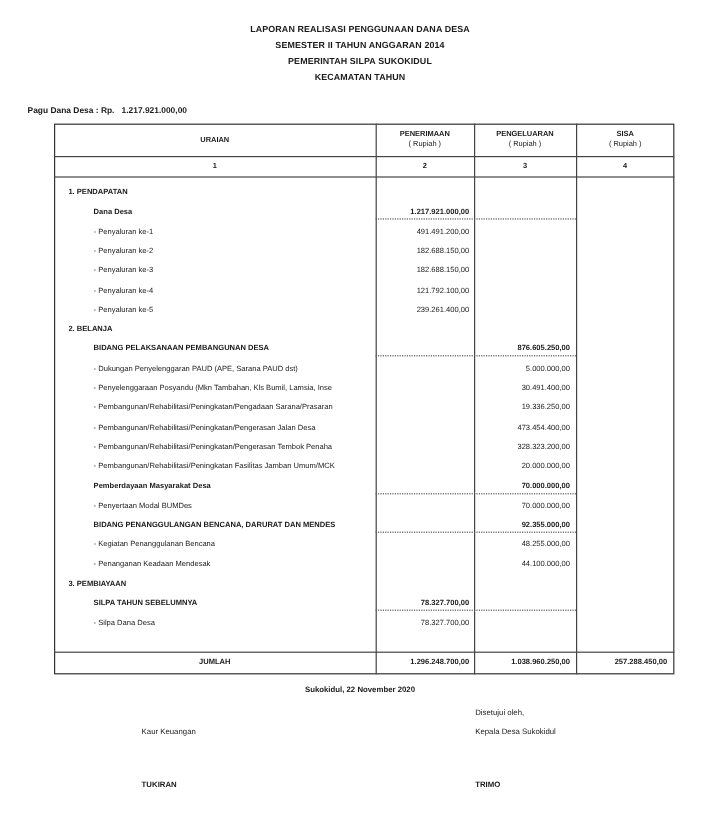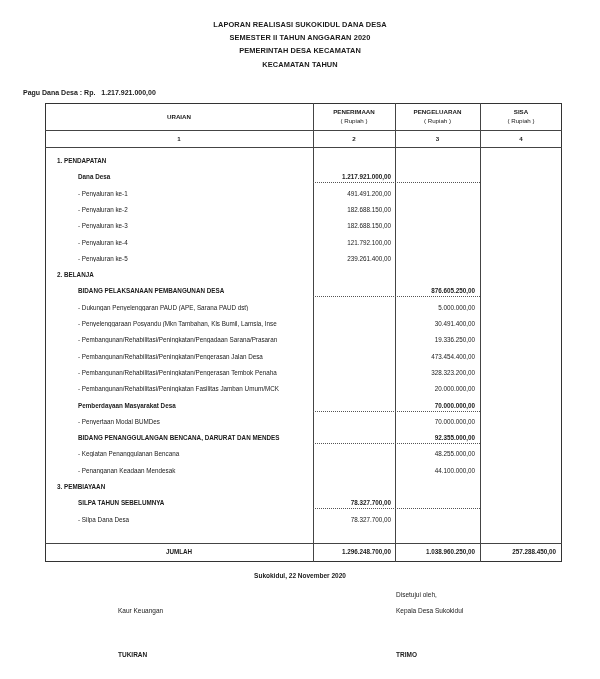--- a/index.html
+++ b/index.html
@@ -31,23 +31,23 @@
   .row-text { position: absolute; font-size: 6.3px; white-space: nowrap; overflow: hidden; }
   .b { font-weight: bold; }
   .val { position: absolute; text-align: right; font-size: 6.3px; white-space: nowrap; }
   .val.b { font-weight: bold; }
 
   .foot { position: absolute; font-size: 6.5px; white-space: nowrap; }
 </style>
 </head>
 <body>
 
-<div class="title-line" style="top:20px;">LAPORAN REALISASI SUKOKIDUL DANA DESA</div>
-<div class="title-line" style="top:33px;">SEMESTER II TAHUN ANGGARAN 2020</div>
-<div class="title-line" style="top:46px;">PEMERINTAH DESA KECAMATAN</div>
+<div class="title-line" style="top:20px;">LAPORAN REALISASI PENGGUNAAN DANA DESA</div>
+<div class="title-line" style="top:33px;">SEMESTER II TAHUN ANGGARAN 2014</div>
+<div class="title-line" style="top:46px;">PEMERINTAH SILPA SUKOKIDUL</div>
 <div class="title-line" style="top:60px;">KECAMATAN TAHUN</div>
 
 <div class="abs pagu">
   <span>Pagu Dana Desa  :  Rp.</span>
   <span style="margin-left:4px;">1.217.921.000,00</span>
 </div>
 
 <div class="table"></div>
 <div class="vline" style="left:313px;"></div>
 <div class="vline" style="left:395px;"></div>

